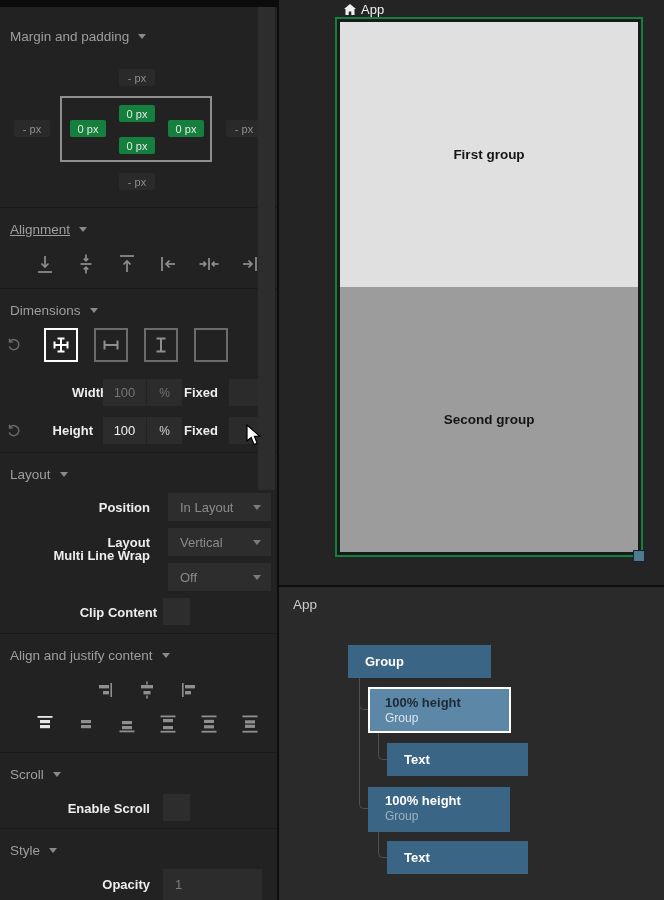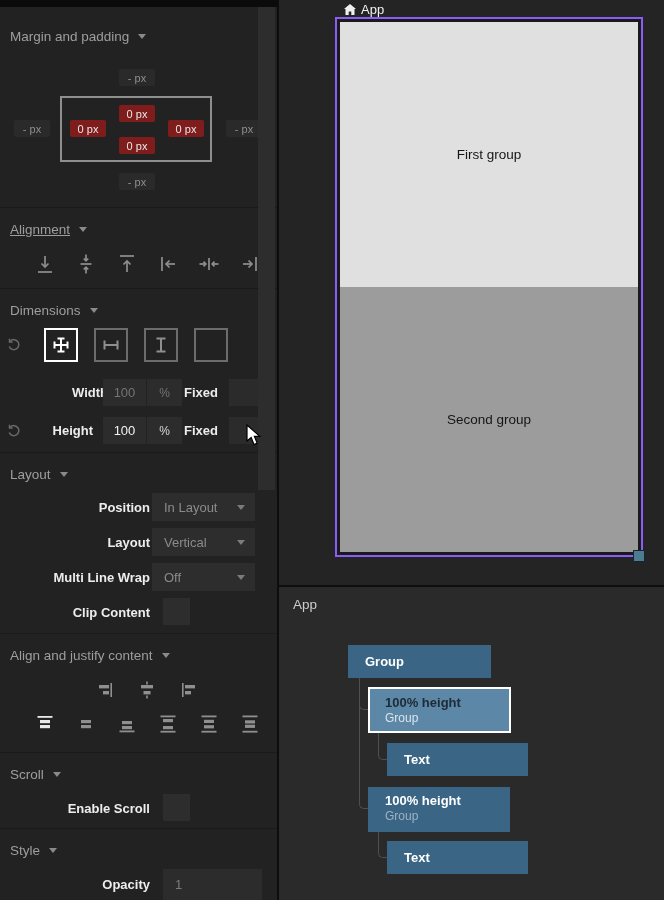--- a/index.html
+++ b/index.html
@@ -16,21 +16,21 @@
   .sec-divider { position:absolute; left:0; width:277px; height:1px; background:#1a1a1a; }
 
   .sec-header { position:absolute; left:10px; display:flex; align-items:center; gap:9px;
                 color:#9e9e9e; font-size:13.5px; cursor:default; }
   .caret { width:0; height:0; border-left:4.5px solid transparent; border-right:4.5px solid transparent;
            border-top:5px solid #8a8a8a; display:inline-block; }
 
   .chip { position:absolute; height:17px; display:flex; align-items:center; justify-content:center;
           font-size:11px; border-radius:2px; }
   .chip-dim { background:#2a2a2a; color:#8f8f8f; }
-  .chip-val { background:#7f1d1d; color:#e8e8e8; }
+  .chip-val { background:#15803d; color:#e8e8e8; }
   .pad-box { position:absolute; left:60px; top:96px; width:152px; height:66px; border:2px solid #8f8f8f; }
 
   .icon-btn { position:absolute; width:24px; height:24px; color:#8f8f8f; display:flex;
               align-items:center; justify-content:center; }
   .icon-btn svg { display:block; }
 
   .dim-btn { position:absolute; width:34px; height:34px; border:2px solid #6c6c6c; color:#8f8f8f;
              display:flex; align-items:center; justify-content:center; background:transparent; }
   .dim-btn.selected { border-color:#ffffff; color:#ffffff; }
 
@@ -38,34 +38,34 @@
 
   .row-label { position:absolute; color:#ededed; font-size:13px; font-weight:700; text-align:right; }
   .mini-input { position:absolute; height:27px; background:#2c2c2c; border:none; color:#f2f2f2;
                 font-size:13px; text-align:center; font-family:"Liberation Sans",sans-serif; }
   .mini-input.dim { color:#747474; }
   .unit-box { position:absolute; height:27px; background:#2c2c2c; color:#d8d8d8; font-size:12px;
               display:flex; align-items:center; justify-content:center; }
   .unit-box.dim { color:#747474; }
   .checkbox { position:absolute; background:#2b2b2b; }
 
-  .dropdown { position:absolute; left:152px; width:103px; height:28px; background:#2d2d2d;
+  .dropdown { position:absolute; left:168px; width:103px; height:28px; background:#2d2d2d;
               color:#8b8b8b; font-size:13px; display:flex; align-items:center; padding:0 10px 0 12px; }
   .dropdown .caret { margin-left:auto; border-top-color:#7b7b7b; }
 
   .opacity-input { position:absolute; left:163px; top:869px; width:99px; height:31px; background:#2c2c2c;
                    border:none; color:#7a7a7a; font-size:13px; padding-left:12px;
                    font-family:"Liberation Sans",sans-serif; }
 
   
   .canvas { position:absolute; left:279px; top:0; width:385px; height:586px; background:#242424; }
   .crumb { position:absolute; left:65px; top:2px; display:flex; align-items:center; gap:5px;
            color:#f0f0f0; font-size:13px; }
   .app-frame { position:absolute; left:56px; top:17px; width:308px; height:540px;
-               border:2px solid #8b5cf6; background:#191b1b; padding:3px; }
+               border:2px solid #15803d; background:#191b1b; padding:3px;font-weight:bold; }
   .app-content { width:298px; height:530px; display:flex; flex-direction:column; }
   .grp { display:flex; align-items:center; justify-content:center; font-size:13.5px; color:#151515; }
   .grp-first  { height:265px; background:#e0e0e0; }
   .grp-second { height:265px; background:#9c9c9c; }
   .resize-handle { position:absolute; left:354px; top:550px; width:12px; height:12px;
                    background:#4d7c92; border:1px solid #17262c; }
   .h-divider { position:absolute; left:279px; top:585px; width:385px; height:2px; background:#0e0e0e; }
 
   
   .tree { position:absolute; left:279px; top:587px; width:385px; height:313px; background:#2a2a2a; }
@@ -243,28 +243,28 @@
       <span>In Layout</span>
       <span class="caret"></span>
     </div>
     <div class="row-label" style="left:0; top:535px; width:150px;">
       <span>Layout</span>
     </div>
     <div class="dropdown" style="top:528px;">
       <span>Vertical</span>
       <span class="caret"></span>
     </div>
-    <div class="row-label" style="left:0; top:570px; width:150px;">
+    <div class="row-label" style="left:0; top:548px; width:150px;">
       <span>Multi Line Wrap</span>
     </div>
     <div class="dropdown" style="top:563px;">
       <span>Off</span>
       <span class="caret"></span>
     </div>
-    <div class="row-label" style="left:0; top:605px; width:150px;">
+    <div class="row-label" style="left:7px; top:605px; width:150px;">
       <span>Clip Content</span>
     </div>
     <div class="checkbox" style="left:163px; top:598px; width:27px; height:27px; background:#2d2d2d;"></div>
 
     <div class="sec-divider" style="top:633px;"></div>
     <div class="sec-header" style="top:648px;">
       <span>Align and justify content</span>
       <span class="caret"></span>
     </div>
     <div class="icon-btn" style="left:95px; top:679px; width:22px; height:22px;">

